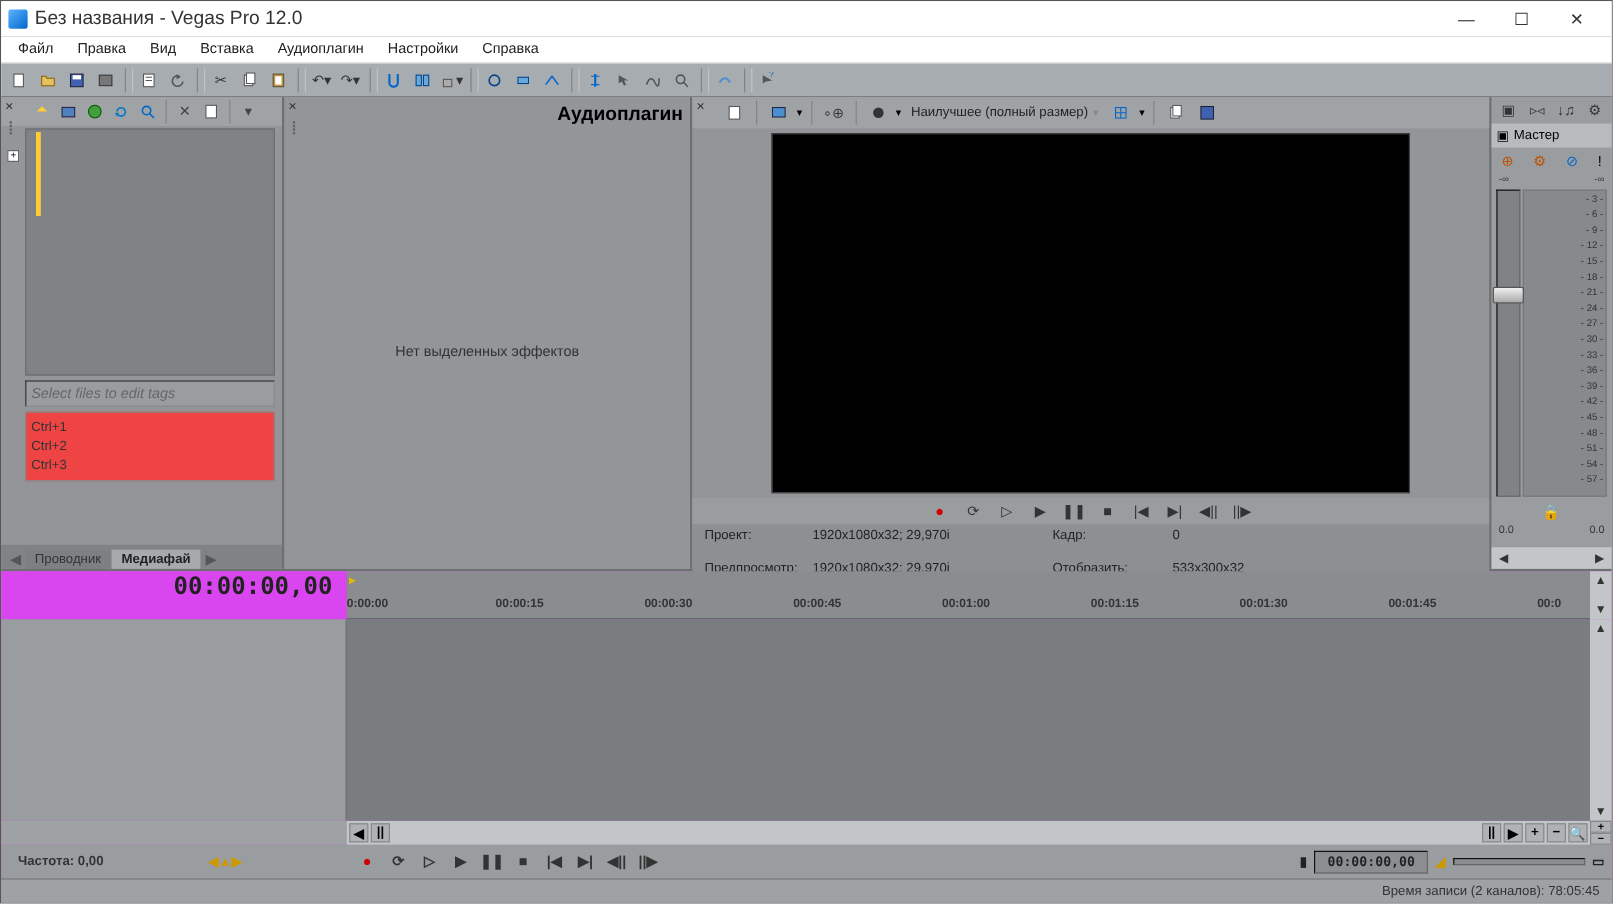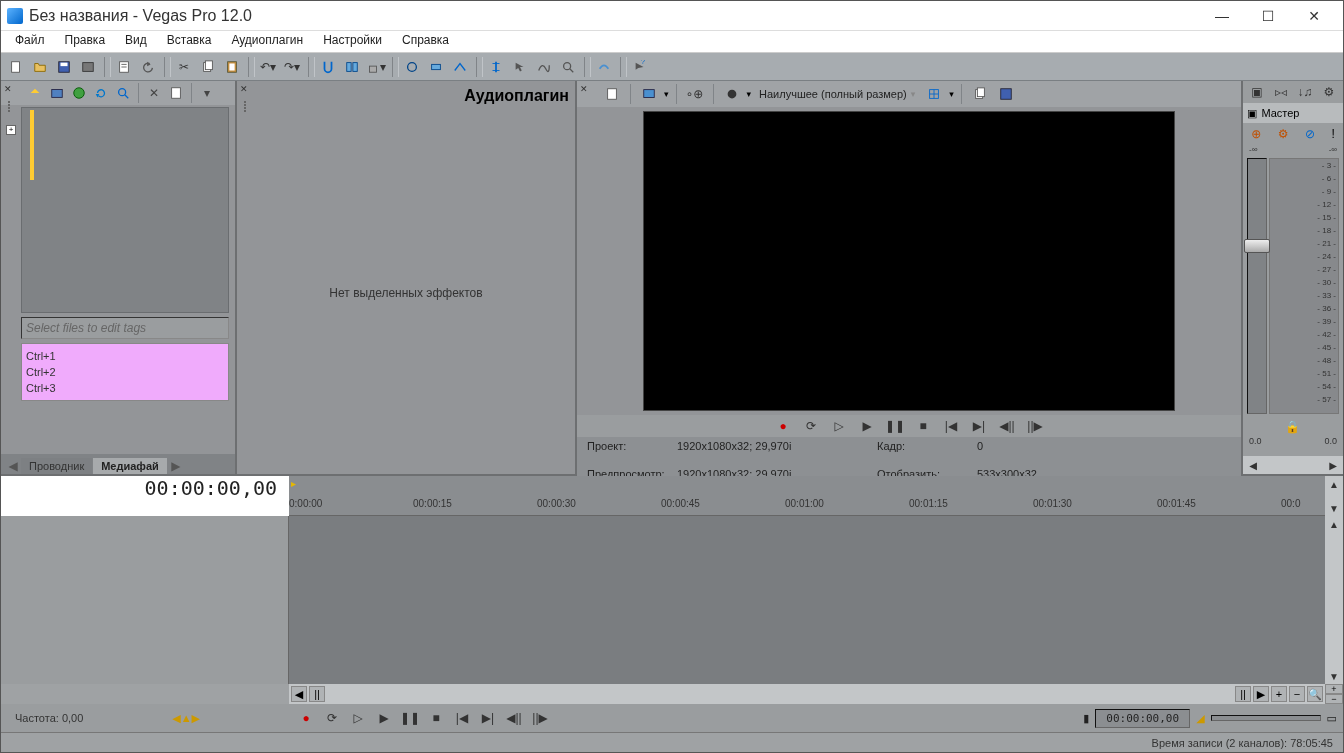--- a/index.html
+++ b/index.html
@@ -21,21 +21,21 @@
 .panel { background: #939598; display: flex; flex-direction: column; position:relative; }
 .panel-close { position:absolute; left:3px; top:3px; font-size:9px; color:#333; cursor:pointer;}
 .grip-dots { display:flex; flex-direction:column; gap:1px; margin:2px 4px;}
 .dot{width:2px;height:2px;background:#666;}
 .explorer-panel { width: 236px; border-right: 2px solid #6d6f71;}
 .explorer-toolbar { height: 24px; background:#a0a3a6; display: flex; align-items: center; padding: 2px 4px; gap:2px;}
 .exp-btn { width:20px; height:20px; display:flex; align-items:center; justify-content:center; cursor:pointer; color:#444;}
 .explorer-tree { background:#808386; flex:1; margin:2px 6px 2px 20px; border:1px solid #6a6d70; padding:2px;}
 .yellow-bar { width:4px; height:70px; background:#ffcc33; margin-left:6px;}
 .tags-box { margin:2px 6px 2px 20px; height:22px; border:1px inset #888; background:#9a9d9f; display:flex; align-items:center; padding:0 4px; font-style:italic; color:#666;}
-.shortcuts { margin:2px 6px 2px 20px; background:#f0abfc; border:1px solid #888; padding:4px; font-size:11px; color:#333; line-height:16px;}
+.shortcuts { margin:2px 6px 2px 20px; background:#ef4444; border:1px solid #888; padding:4px; font-size:11px; color:#333; line-height:16px;}
 .tab-row { height:20px; display:flex; align-items:flex-end; padding:0 4px; background:#808386;}
 .tab { padding:2px 8px; font-size:11px; background:#7d8083; margin-right:1px; cursor:pointer; color:#333;}
 .tab.active { background:#a7aaac; color:#222; font-weight:600;}
 .tab-arrow { width:16px; height:16px; display:flex; align-items:center; justify-content:center; cursor:pointer; color:#555;}
 .fx-panel { width: 340px; border-right: 2px solid #6d6f71;}
 .fx-title { text-align:right; font-weight:bold; padding:6px; font-size:16px;}
 .fx-empty { flex:1; display:flex; align-items:center; justify-content:center; color:#333; font-size:12px;}
 .preview-panel { flex: 1; border-right:2px solid #6d6f71;}
 .preview-toolbar { height:26px; background:#a0a3a6; display:flex; align-items:center; padding:2px 6px; gap:4px;}
 .preview-qual { display:flex; align-items:center; gap:4px; font-size:11px; color:#222; padding:0 4px;}
@@ -48,21 +48,21 @@
 .master-panel { width:100px; background:#9a9d9f;}
 .master-toolbar { height:22px; display:flex; align-items:center; justify-content:space-around; padding:2px;}
 .master-label-row { height:20px; background:#b8bbbd; display:flex; align-items:center; padding:0 4px; font-size:11px;}
 .master-icons{ height:22px; display:flex; align-items:center; justify-content:space-around;}
 .meter-area { flex:1; display:flex; padding:4px; gap:2px; position:relative;}
 .fader-track { width:20px; background:#808386; border:1px inset #666; position:relative; display:flex; justify-content:center;}
 .fader-knob { position:absolute; top:80px; width:26px; height:14px; background:linear-gradient(#eee,#aaa); border:1px solid #555; border-radius:2px; left:-4px;}
 .meter-scale { flex:1; font-size:8px; color:#333; line-height:13px; text-align:right; padding-right:2px; background:#87898c; border:1px solid #777;}
 .meter-bottom { height:20px; display:flex; justify-content:space-between; padding:0 6px; font-size:9px; color:#333;}
 .master-scroll { height:18px; background:#c3c6c8; display:flex; align-items:center; justify-content:space-between; padding:0 2px;}
-.timeline-area { flex:1; display:flex; flex-direction:column; background:#ffffff;}
+.timeline-area { flex:1; display:flex; flex-direction:column; background:#d946ef;font-weight:bold;}
 .tl-tc { flex:0 0 288px; text-align:right; padding:0 12px; font-size:20px; color:#222; font-family:Consolas,monospace;}
 .tl-ruler { flex:1; height:40px; background:#8a8d90; position:relative; border-bottom:1px solid #666; overflow:hidden;}
 .ruler-labels { position:absolute; top:22px; left:0; right:0; height:14px; font-size:10px; color:#333;}
 .tl-tracks-row { flex:1; display:flex; }
 .tl-track-headers { width:288px; background:#9a9d9f; border-right:1px solid #666;}
 .tl-tracks { flex:1; background:#7a7d80; position:relative;}
 .tl-scrollbar-v { width:18px; background:#c3c6c8; display:flex; flex-direction:column; justify-content:space-between; align-items:center;}
 .tl-ctrl-row { height:20px; display:flex; background:#9fa2a4;}
 .rate-area { width:288px; display:flex; align-items:center; padding:0 8px; font-size:11px; color:#333; gap:8px;}
 .rate-slider { flex:1; height:12px; position:relative;}

